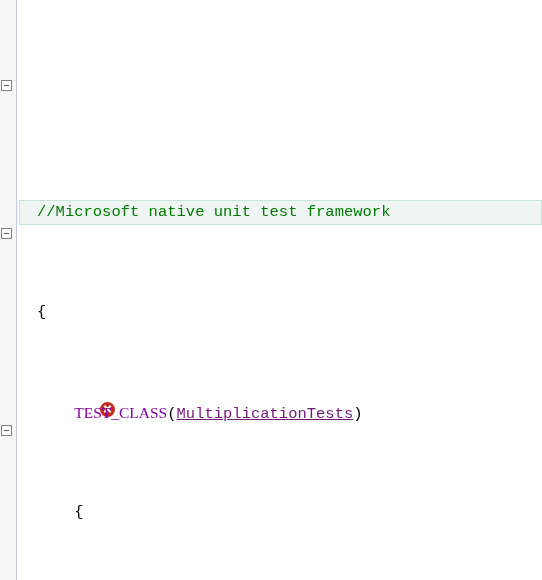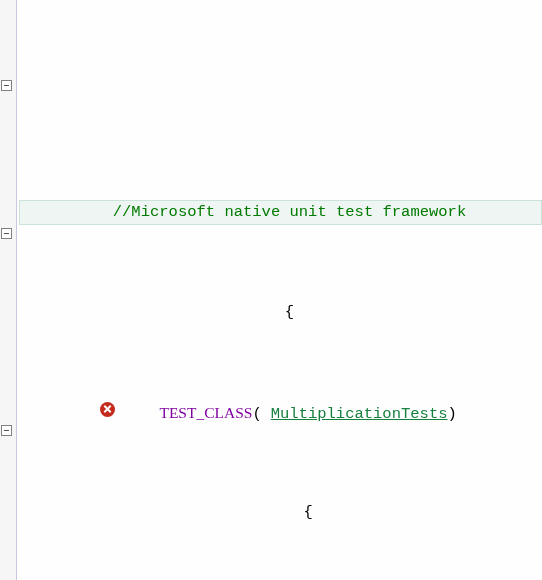--- a/index.html
+++ b/index.html
@@ -48,30 +48,29 @@
     flex: 1;
     padding-left: 2px;
     white-space: pre;
     color: #000;
     position: relative;
   }
   .line {
     height: 25px;
     position: relative;
     padding-left: 18px;
-    text-align: center;
   }
   .line.hl {
     background: #eef5f2;
     box-shadow: inset 0 0 0 1px #c9e3d8;
   }
   .c-comment { color: #007a00; }
   .c-punct   { color: #000; }
   .c-macro   { color: #8000a0; font-family: Liberation Serif, serif; }
-  .c-type    { color: #15803d; text-decoration: underline; margin-left: 9px; }
+  .c-type    { color: #701a75; text-decoration: underline; }
 
   .test-icon {
     position: absolute;
     left: 83px;
     width: 15px;
     height: 15px;
     border-radius: 50%;
   }
   .icon-pass {
     background: #178a17;

